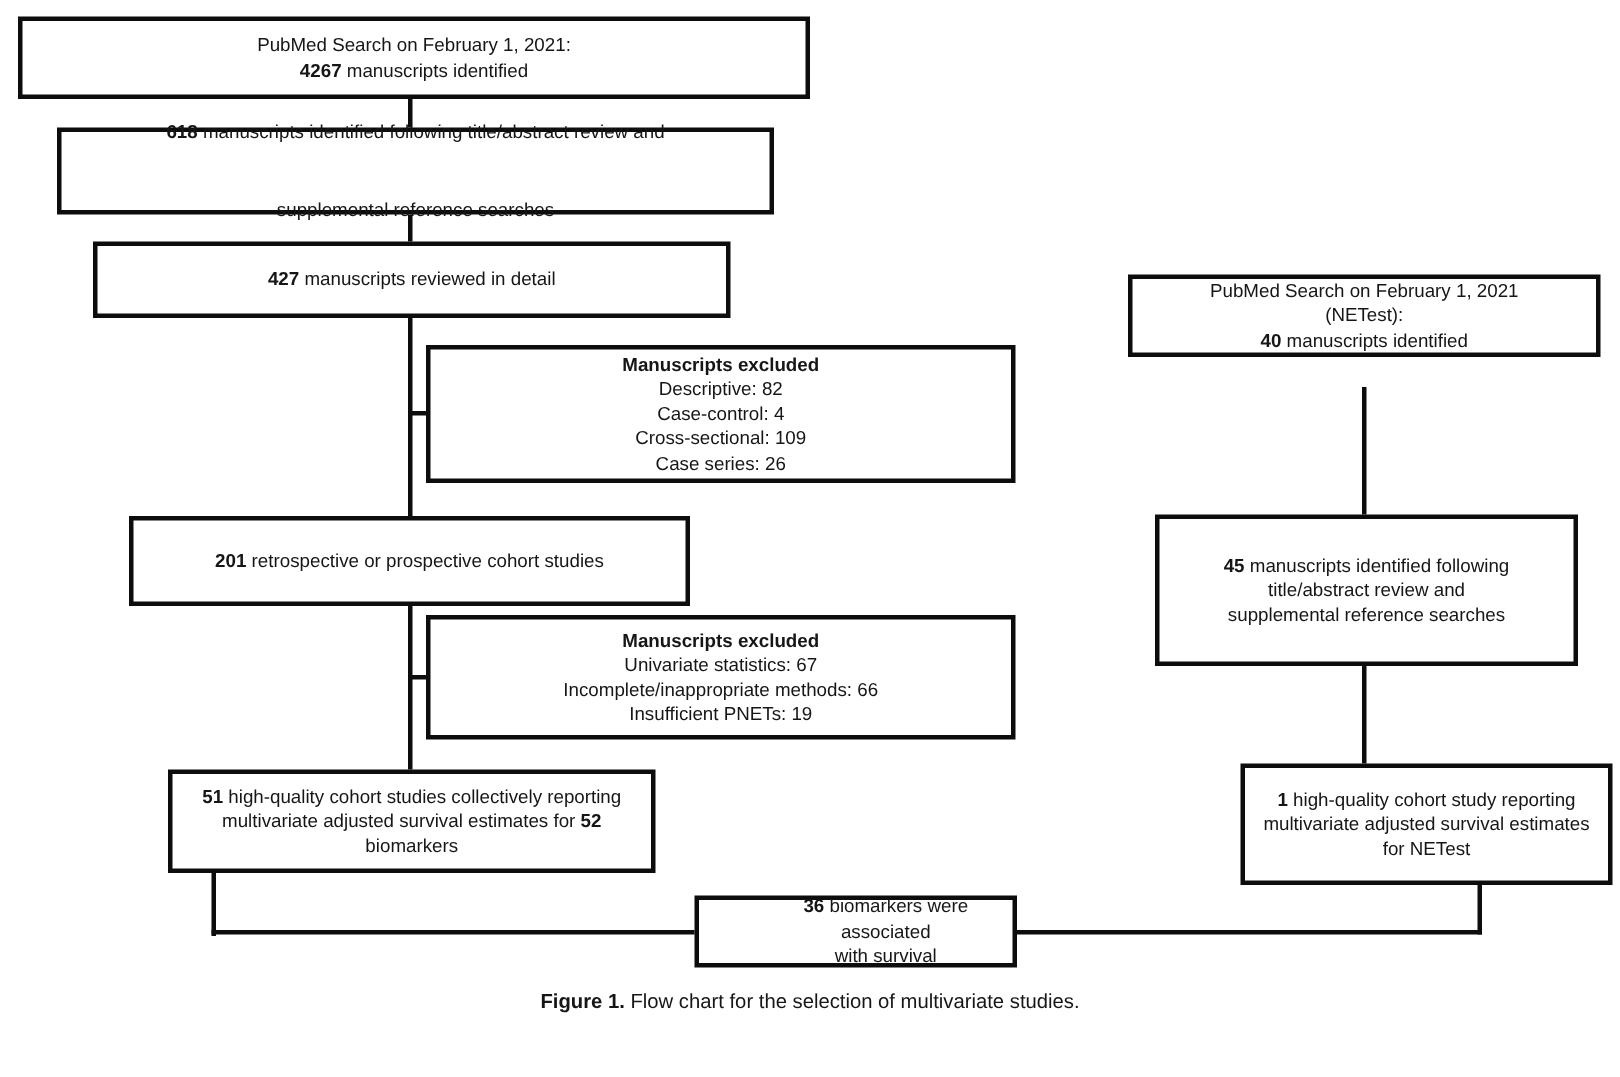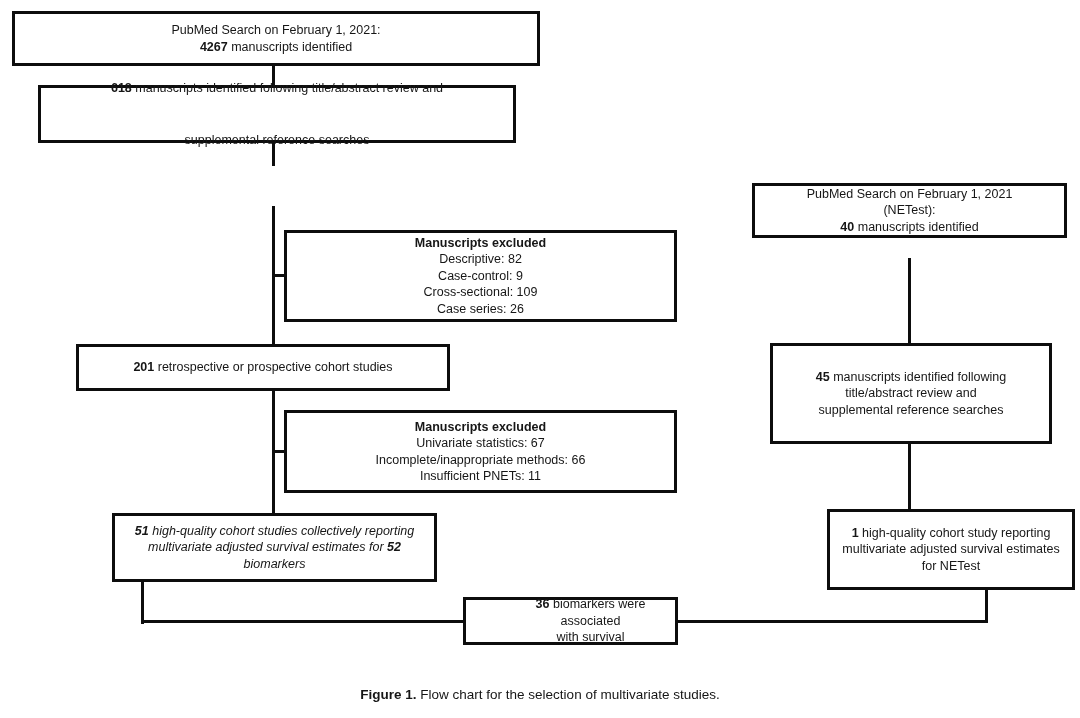--- a/index.html
+++ b/index.html
@@ -29,21 +29,21 @@
   }
   .node b { font-weight: bold; }
   .conn {
     position: absolute;
     background: #0d0d0d;
     z-index: 1;
   }
   .caption {
     position: absolute;
     left: 0;
-    top: 687px;
+    top: 660px;
     width: 100%;
     text-align: center;
     font-size: 13.5px;
     color: #161616;
     z-index: 2;
   }
 </style>
 </head>
 <body>
 
@@ -65,41 +65,44 @@
   <div class="node" style="left:12px; top:11px; width:528px; height:55px;align-items:center;">
     <div>PubMed Search on February 1, 2021:</div>
     <div><b>4267</b><span> manuscripts identified</span></div>
   </div>
 
   <div class="node" style="left:38px; top:85px; width:478px; height:58px;gap:36px;">
     <div><b>618</b><span> manuscripts identified following title/abstract review and</span></div>
     <div>supplemental reference searches</div>
   </div>
 
+  <div class="node" style="left:62px; top:161px; width:425px; height:51px;">
+    <div><b>427</b><span> manuscripts reviewed in detail</span></div>
+  </div>
 
   <div class="node" style="left:284px; top:230px; width:393px; height:92px;">
     <div><b>Manuscripts excluded</b></div>
     <div>Descriptive: 82</div>
-    <div>Case-control: 9</div>
+    <div>Case-control: 4</div>
     <div>Cross-sectional: 109</div>
     <div>Case series: 26</div>
   </div>
 
-  <div class="node" style="left:76px; top:344px; width:374px; height:47px;">
+  <div class="node" style="left:86px; top:344px; width:374px; height:60px;">
     <div><b>201</b><span> retrospective or prospective cohort studies</span></div>
   </div>
 
   <div class="node" style="left:284px; top:410px; width:393px; height:83px;">
     <div><b>Manuscripts excluded</b></div>
     <div>Univariate statistics: 67</div>
     <div>Incomplete/inappropriate methods: 66</div>
-    <div>Insufficient PNETs: 11</div>
+    <div>Insufficient PNETs: 19</div>
   </div>
 
-  <div class="node" style="left:112px; top:513px; width:325px; height:69px;font-style:italic;">
+  <div class="node" style="left:112px; top:513px; width:325px; height:69px;">
     <div><b>51</b><span> high-quality cohort studies collectively reporting</span></div>
     <div><span>multivariate adjusted survival estimates for </span><b>52</b></div>
     <div>biomarkers</div>
   </div>
 
   <div class="node" style="left:752px; top:183px; width:315px; height:55px;">
     <div>PubMed Search on February 1, 2021</div>
     <div>(NETest):</div>
     <div><b>40</b><span> manuscripts identified</span></div>
   </div>

